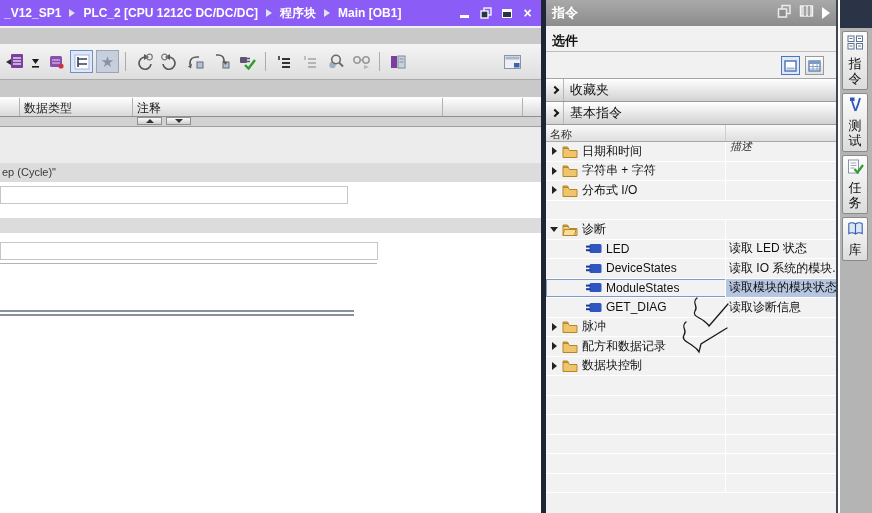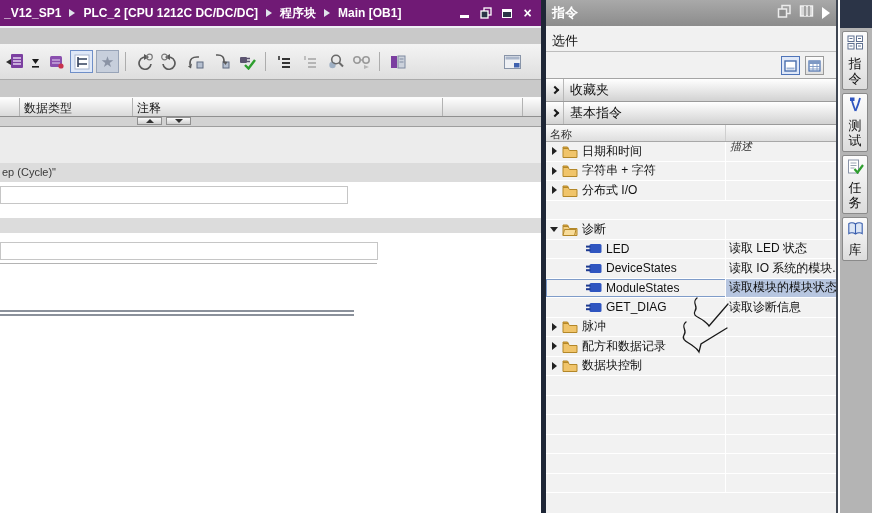--- a/index.html
+++ b/index.html
@@ -2,21 +2,21 @@
 <html><head>
 <meta charset="utf-8">
 <style>
   * { margin:0; padding:0; box-sizing:border-box; }
   html,body { width:872px; height:513px; overflow:hidden; background:#fff;
               font-family:"Liberation Sans", sans-serif; }
   .window { position:relative; width:872px; height:513px; background:#fff; }
 
   
   .left-pane { position:absolute; left:0; top:0; width:541px; height:513px; background:#fff; }
-  .titlebar { height:26px; background:#701a75; display:flex; align-items:center; padding:0 4px; }
+  .titlebar { height:26px; background:#8b5cf6; display:flex; align-items:center; padding:0 4px; }
   .breadcrumb { display:flex; align-items:center; gap:8px; flex:1; overflow:hidden; white-space:nowrap; }
   .crumb { color:#fff; font-weight:bold; font-size:12px; cursor:default; }
   .bc-sep { width:0; height:0; border-left:6px solid #dfe3ea; border-top:4px solid transparent; border-bottom:4px solid transparent; }
   .win-controls { display:flex; align-items:center; gap:6px; padding-right:2px; }
   .wc { width:15px; height:14px; display:flex; align-items:center; justify-content:center; color:#fff; font-size:12px; }
   .wc-min i { display:block; width:9px; height:3px; background:#fff; margin-top:7px; }
   .wc-close { font-weight:bold; font-size:14px; }
 
   .lightline { height:2px; background:#eef0f4; }
   .substrip  { height:16px; background:#c9c9c9; }
@@ -60,21 +60,21 @@
 
   
   .right-panel { position:absolute; left:546px; top:0; width:292px; height:513px; background:#f1f1f1;
                  border-right:2px solid #3f4652; }
   .panel-header { height:26px; background:linear-gradient(#a9a9a9,#8c8c8c); display:flex; align-items:center; padding:0 6px; }
   .panel-title { color:#fff; font-weight:bold; font-size:13px; flex:1; }
   .ph-icons { display:flex; align-items:center; gap:8px; }
   .ph-tri { width:0;height:0;border-left:8px solid #fff;border-top:6px solid transparent;border-bottom:6px solid transparent; }
   .thinline { height:2px; background:#f4f4f4; }
   .options-bar { height:24px; background:#f1f1f1; border-bottom:1px solid #bdbdbd;
-                 font-size:13px; font-weight:normal; color:#111; padding:4px 0 8px 6px; }
+                 font-size:13px; font-weight:bold; color:#111; padding:4px 0 8px 6px; }
   .opt-toolbar { height:27px; background:#f1f1f1; border-bottom:1px solid #a5a5a5; position:relative; }
   .opt-btn { position:absolute; top:4px; width:19px; height:19px; display:flex; align-items:center; justify-content:center;
              border:1px solid #9a9a9a; background:linear-gradient(#fcfcfc,#e0e0e0); }
   .opt-btn.sel { border:1px solid #4f74b8; background:#dfe8f8; }
   .opt-btn.b1 { right:36px; } .opt-btn.b2 { right:12px; }
 
   .section { height:23px; background:linear-gradient(#ffffff,#d2d2d2); border-bottom:1px solid #9a9a9a;
              display:flex; align-items:center; font-size:13px; font-weight:normal; color:#111; }
   .sec-chev { width:18px; height:100%; border-right:1px solid #b8b8b8; display:flex; align-items:center; justify-content:center; }
   .chev { display:inline-block; width:6px; height:6px; border-right:2px solid #1a1a1a; border-bottom:2px solid #1a1a1a;

